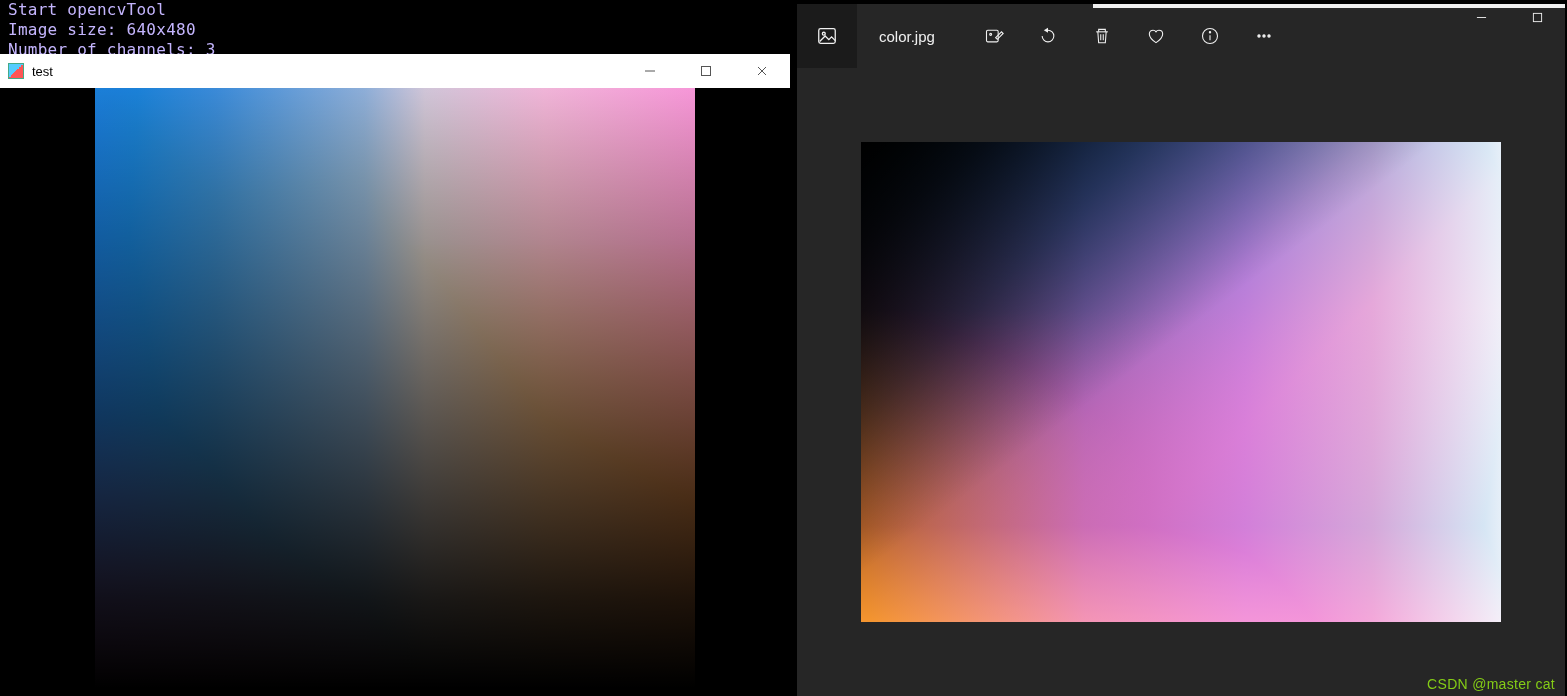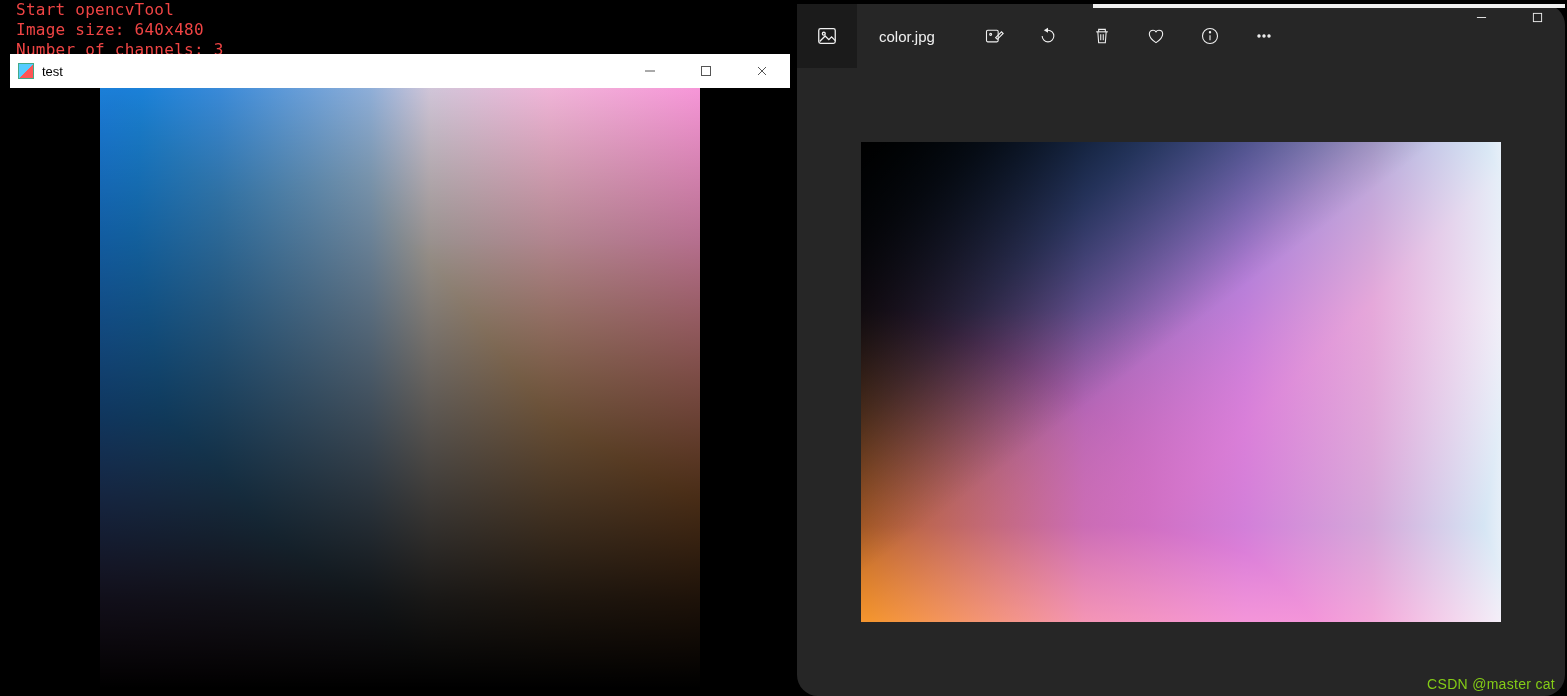--- a/index.html
+++ b/index.html
@@ -8,41 +8,40 @@
     height: 696px;
     font-family: "Segoe UI", "Consolas", monospace;
     background: #000;
     overflow: hidden;
     position: relative;
   }
 
   
   .console {
     position: absolute;
-    left: 16px;
+    left: 8px;
     top: 0;
     width: 790px;
-    color: #ef4444;
+    color: #c4b5fd;
     font-family: Consolas, monospace;
     font-size: 16px;
     line-height: 20px;
     white-space: pre;
     letter-spacing: 0.25px;
   }
 
   .cv-window {
     position: absolute;
     left: 0;
     top: 54px;
     width: 790px;
     height: 640px;
     background: #000;
     display: flex;
     flex-direction: column;
-    padding-left: 10px;
   }
   .cv-titlebar {
     height: 34px;
     background: #ffffff;
     display: flex;
     align-items: center;
     padding: 0 8px;
     position: relative;
   }
   .cv-appicon {
@@ -100,21 +99,20 @@
   
   .photos {
     position: absolute;
     left: 797px;
     top: 4px;
     width: 768px;
     height: 692px;
     background: #262626;
     display: flex;
     flex-direction: column;
-    border-radius: 21px;
   }
   .photos-topbar {
     height: 64px;
     display: flex;
     align-items: center;
     position: relative;
   }
   .photos-tab {
     width: 60px;
     height: 64px;

